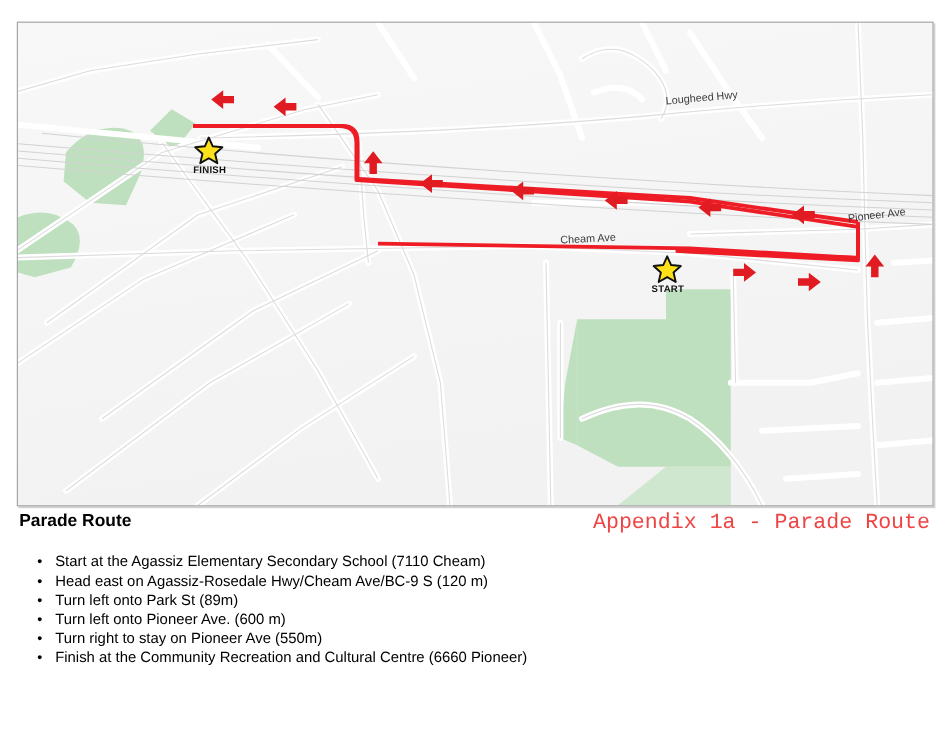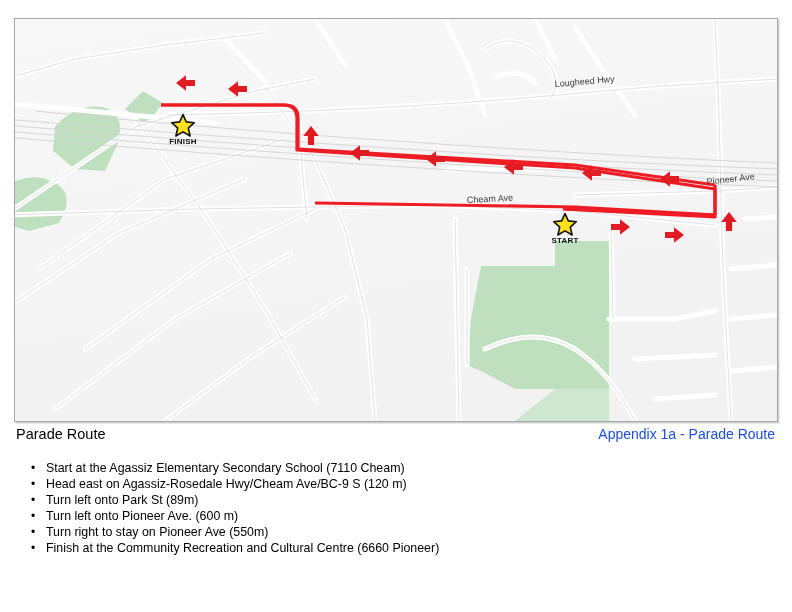--- a/index.html
+++ b/index.html
@@ -31,21 +31,20 @@
   }
   #map-svg {
     display: block;
     width: 100%;
     height: 100%;
   }
 
   
   .marker {
     position: absolute;
-    text-align: center;
     pointer-events: none;
   }
   .marker .star-wrap {
     display: block;
     line-height: 0;
   }
   .marker .marker-label {
     display: block;
     font-family: "Liberation Sans", sans-serif;
     font-weight: bold;
@@ -61,31 +60,31 @@
     left: 0;
     top: 426px;
     width: 792px;
     height: 26px;
   }
   #parade-route-title {
     position: absolute;
     left: 16px;
     top: 0;
     font-size: 14.5px;
-    font-weight: normal;
+    font-weight: bold;
     color: #000;
     font-family: "Liberation Sans", sans-serif;
   }
   #appendix-label {
     position: absolute;
     right: 17px;
     top: 0;
-    font-size: 14px;
-    color: #1d4ed8;
-    font-family: Liberation Sans, sans-serif;
+    font-size: 18px;
+    color: #ef4444;
+    font-family: Liberation Mono, monospace;
   }
 
   #directions {
     position: absolute;
     left: 0;
     top: 460px;
     width: 792px;
     margin: 0;
     padding: 0 0 0 46px;
     list-style: none;

